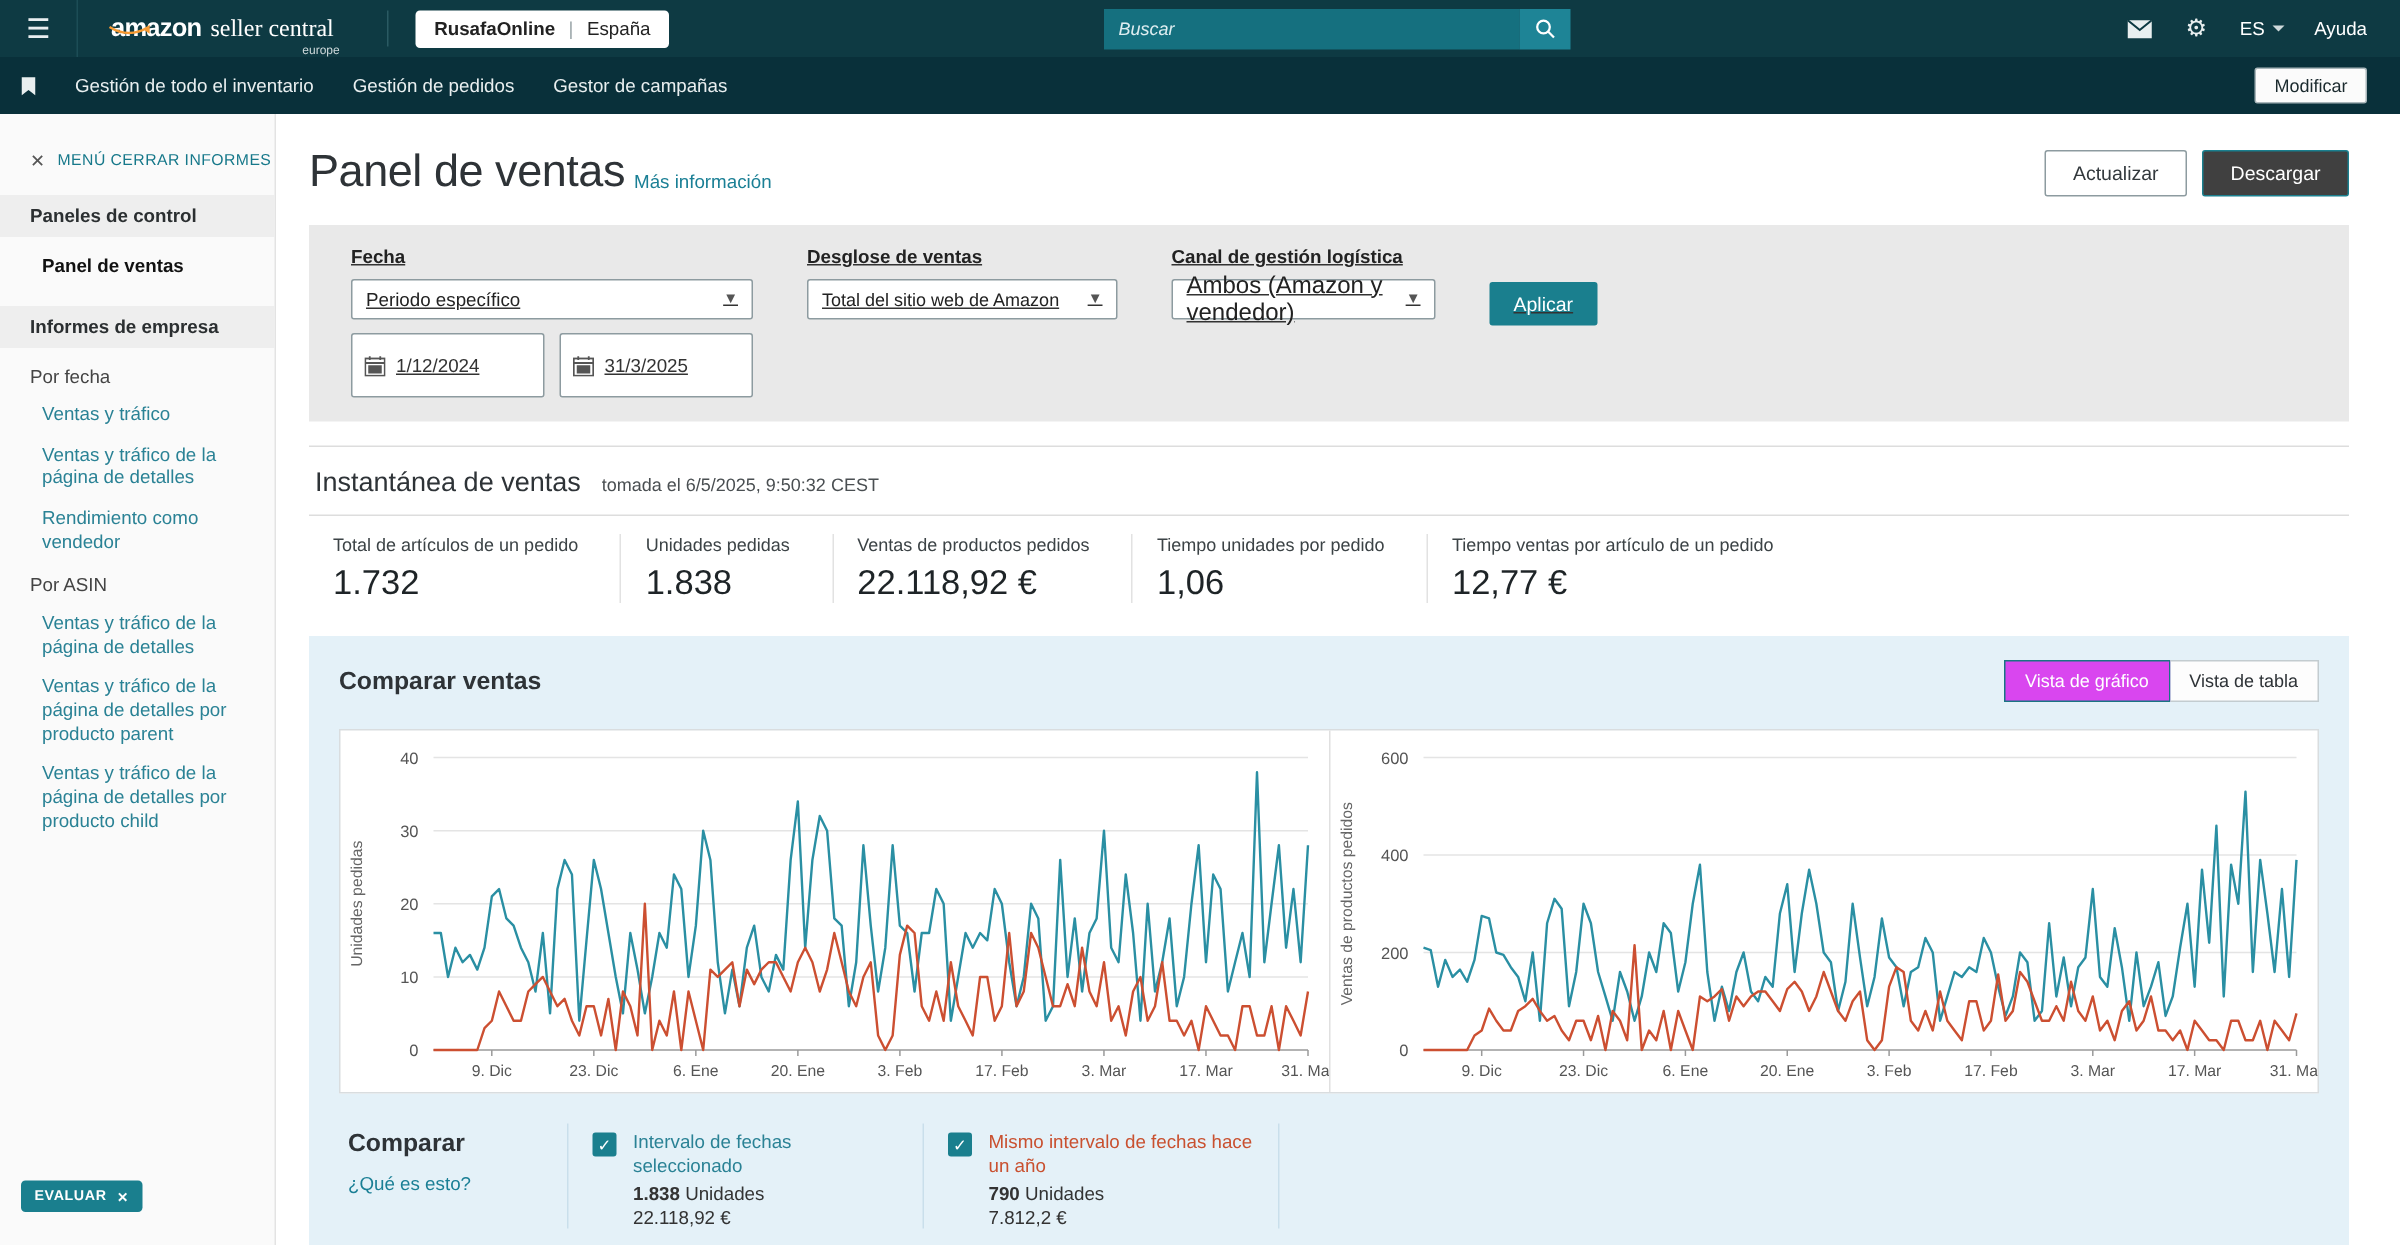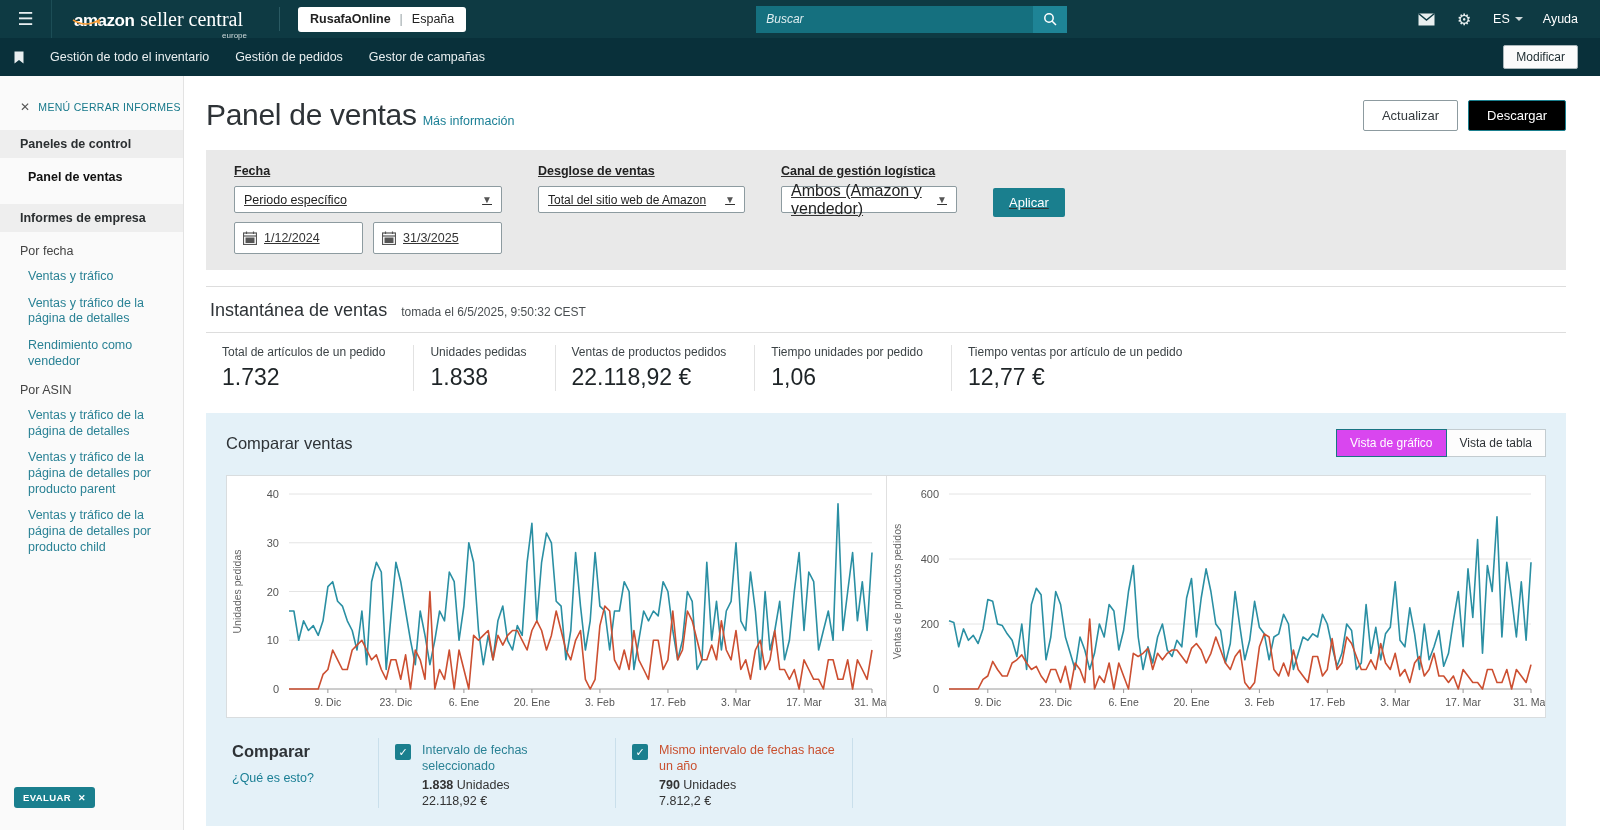--- a/index.html
+++ b/index.html
@@ -6,21 +6,21 @@
   html,body { width:1600px; height:830px; overflow:hidden; background:#fff;
     font-family:"Liberation Sans", sans-serif; color:#333; }
 
   
   .topbar { height:38px; background:#0e3a43; display:flex; align-items:center; color:#fff; }
   .hamburger { width:52px; height:38px; display:flex; align-items:center; justify-content:center;
     border-right:1px solid #1c4d56; cursor:pointer; }
   .hamburger span { font-size:18px; color:#e8eef0; }
   .brand { display:flex; align-items:flex-end; padding:0 18px 0 22px; position:relative; }
   .brand .amz { font-weight:bold; font-size:17px; letter-spacing:-.5px; position:relative; }
-  .brand .sc { font-family:"Liberation Serif", serif; font-size:20px; margin-left:6px; }
+  .brand .sc { font-family:"Liberation Serif", serif; font-size:16px; margin-left:6px; }
   .brand .region { position:absolute; right:14px; bottom:-9px; font-size:8px; color:#cfd9db; }
   .brand-divider { width:1px; height:24px; background:#2a5a63; margin:0 18px; }
   .account-box { background:#fff; color:#222; border-radius:3px; height:25px; display:flex;
     align-items:center; padding:0 12px; font-size:12.5px; gap:9px; cursor:pointer; }
   .account-box .acct { font-weight:bold; }
   .account-box .pipe { color:#9aa5a8; }
   .search-wrap { display:flex; margin-left:290px; }
   .search-input { width:277px; height:27px; background:#15707f; border:none; color:#fff;
     font-style:italic; font-size:12px; padding:0 10px; outline:none; }
   .search-input::placeholder { color:#dfeef1; font-style:italic; }
@@ -57,57 +57,57 @@
 
   .main { flex:1; padding:22px 34px 0 22px; overflow:hidden; }
 
   
   .title-row { display:flex; align-items:center; }
   .page-title { font-size:30px; font-weight:400; color:#2e3337; letter-spacing:-.3px; }
   .more-info { color:#1a7f95; font-size:12.5px; margin-left:6px; margin-top:12px; cursor:pointer; }
   .title-buttons { margin-left:auto; display:flex; gap:10px; }
   .btn-outline { background:#fff; border:1px solid #8d9ba0; border-radius:2px; color:#33393d;
     font-size:13px; padding:7px 18px; cursor:pointer; }
-  .btn-teal { background:#000000; border:1px solid #1a7f8e; border-radius:2px; color:#fff;
+  .btn-teal { background:#404040; border:1px solid #1a7f8e; border-radius:2px; color:#fff;
     font-size:13px; padding:7px 18px; cursor:pointer; }
 
   
   .filter-band { background:#e9e9e9; margin-top:18px; padding:14px 28px 16px 28px;
     display:flex; gap:36px; align-items:flex-start;text-decoration:underline; }
   .filter-group { display:flex; flex-direction:column; }
   .filter-label { font-weight:bold; font-size:12.5px; color:#222; margin-bottom:8px; }
   .select-box { background:#fff; border:1px solid #8d9ba0; border-radius:2px; height:27px;
     display:flex; align-items:center; justify-content:space-between; padding:0 9px; font-size:12.5px;
     color:#222; cursor:pointer; }
   .sel-fecha { width:268px; }
   .sel-desglose { width:207px; }
   .sel-canal { width:176px; }
   .chev { font-size:10px; color:#555; margin-left:10px; }
   .date-row { display:flex; gap:10px; margin-top:9px; }
-  .date-input { background:#fff; border:1px solid #8d9ba0; border-radius:2px; height:32px; width:129px;
+  .date-input { background:#fff; border:1px solid #8d9ba0; border-radius:2px; height:43px; width:129px;
     display:flex; align-items:center; gap:7px; padding:0 8px; font-size:12.5px; cursor:text; }
   .apply-btn { background:#1a7f8e; border:none; border-radius:2px; color:#fff; font-size:13px;
     padding:7px 16px; margin-top:24px; cursor:pointer; }
 
   
   .snapshot { border-top:1px solid #ddd; margin-top:16px; }
   .snapshot-head { display:flex; align-items:baseline; gap:14px; padding:13px 4px 11px 4px;
     border-bottom:1px solid #ddd; }
   .snapshot-title { font-size:18px; color:#2e3337; }
   .snapshot-time { font-size:12px; color:#4a4f52; }
   .stats-row { display:flex; padding:12px 0 14px 0; }
   .stat { padding:0 28px 0 16px; }
   .stat + .stat { border-left:1px solid #e2e2e2; }
   .stat-label { font-size:12px; color:#3c4346; margin-bottom:5px; }
   .stat-value { font-size:23px; color:#1e2427; }
 
   
   .compare-section { background:#e4f1f8; margin-top:8px; padding:16px 20px 18px 20px; }
   .compare-head { display:flex; align-items:center; }
-  .compare-title { font-size:16.5px; font-weight:normal; color:#2e3337; }
+  .compare-title { font-size:16.5px; font-weight:bold; color:#2e3337; }
   .view-toggle { margin-left:auto; display:flex; }
   .toggle-active { background:#d946ef; color:#fff; font-size:12px; padding:6px 13px; border:1px solid #1a7483; cursor:pointer; }
   .toggle-inactive { background:#fdfdfd; color:#2e3337; font-size:12px; padding:6px 13px; border:1px solid #c3ccd0; border-left:none; cursor:pointer; }
   .chart-card { background:#fff; border:1px solid #d9dddf; margin-top:18px; display:flex; height:243px; }
   .chart-panel { flex:1; position:relative; }
   .chart-panel + .chart-panel { border-left:1px solid #e0e0e0; }
 
   .compare-legend { display:flex; margin-top:10px; padding-top:10px; }
   .legend-col0 { width:152px; padding:4px 10px 0 6px; }
   .legend-col { width:237px; padding:4px 14px 0 16px; border-left:1px solid #c9dfeb; display:flex; gap:11px; }

